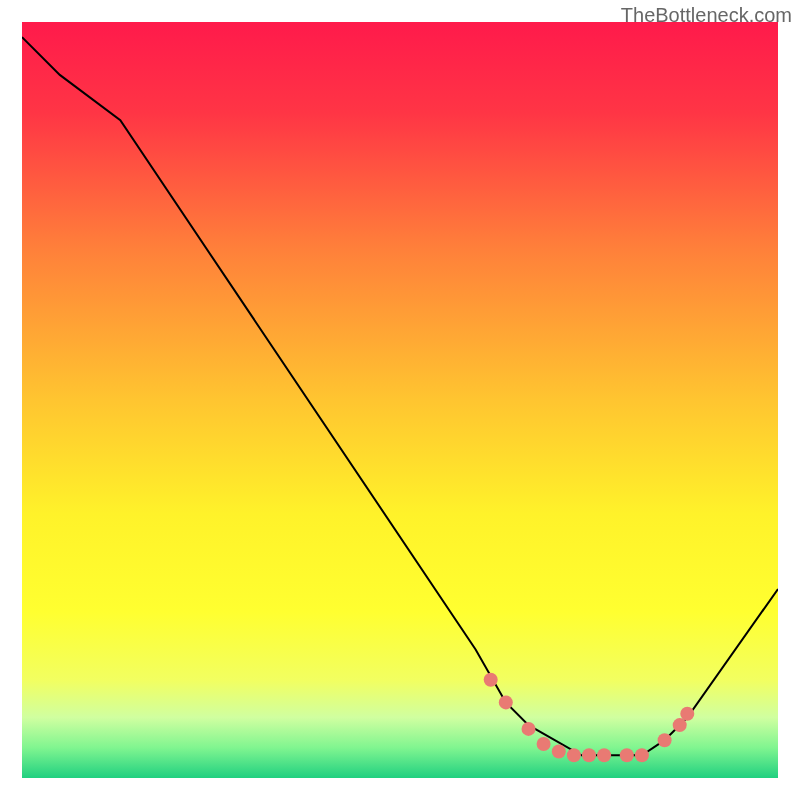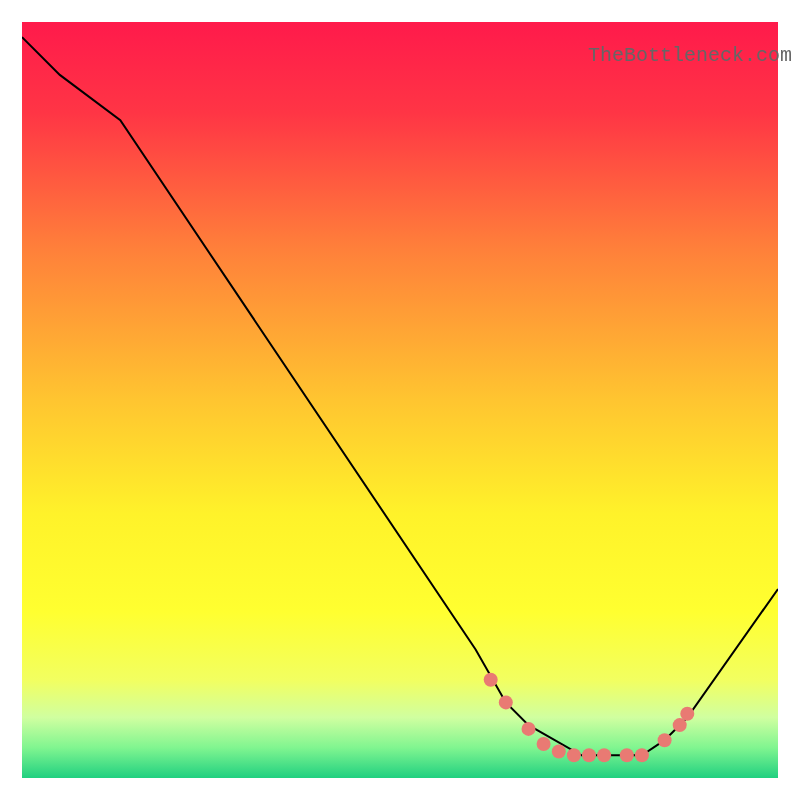--- a/index.html
+++ b/index.html
@@ -30,22 +30,21 @@
     width: 756px;
     height: 756px;
     pointer-events: none;
   }
   .watermark {
     position: absolute;
     top: 4px;
     right: 8px;
     font-size: 20px;
     color: #666666;
-    font-family: Liberation Mono, monospace;
-    margin-top: 40px;
+    font-family: Liberation Sans, sans-serif;
   }
 </style>
 </head>
 <body>
 
 <div class="chart-container">
   <svg class="gradient-bg" viewBox="0 0 756 756" preserveAspectRatio="none">
     <defs>
       <linearGradient id="bg-grad" x1="0" y1="0" x2="0" y2="1">
       <stop offset="0%" stop-color="#ff1a4b"></stop>

